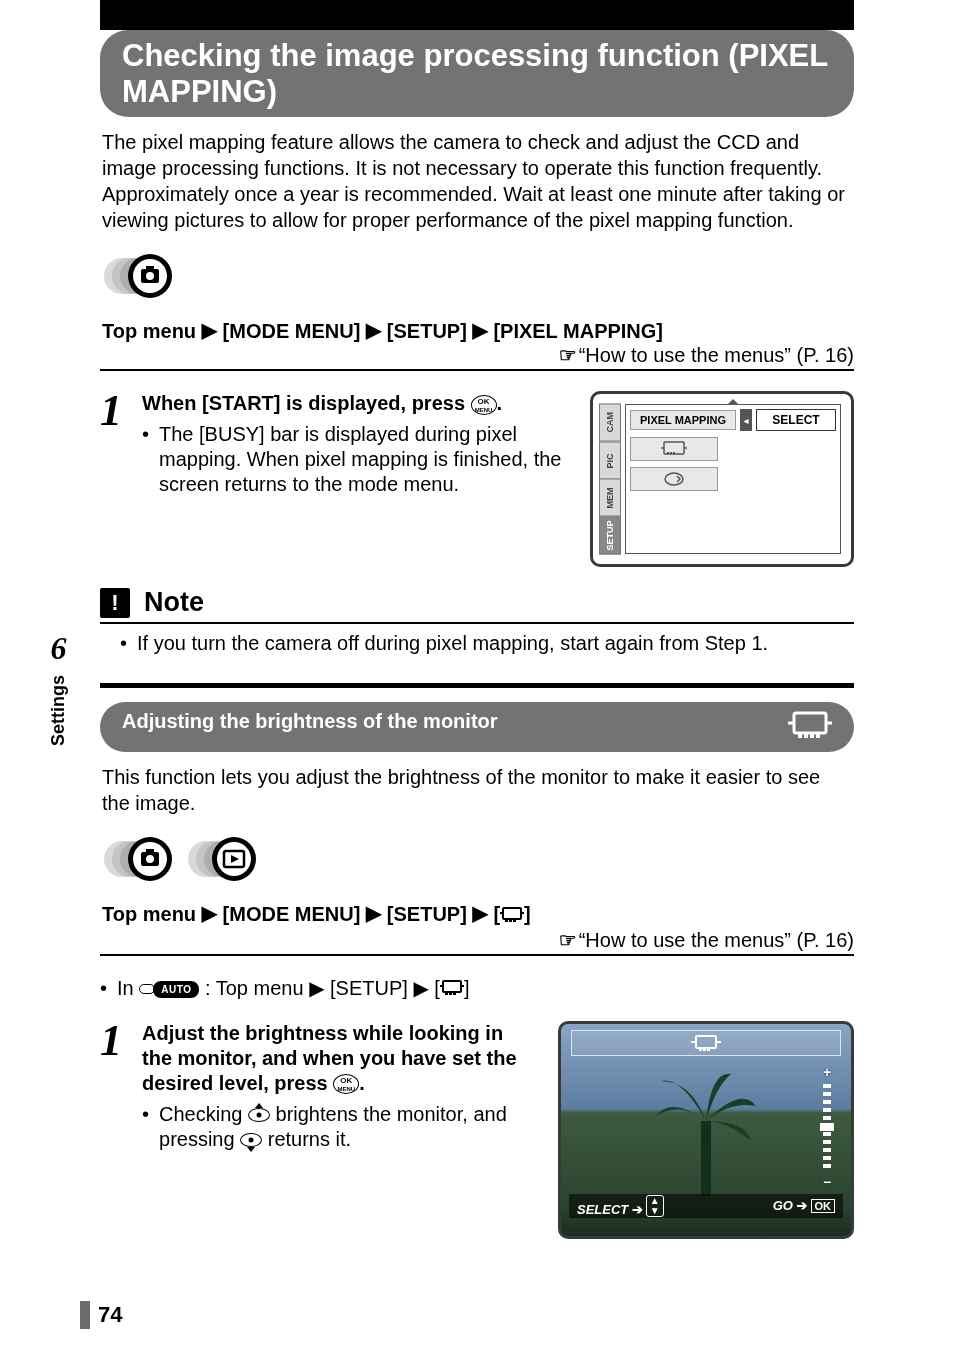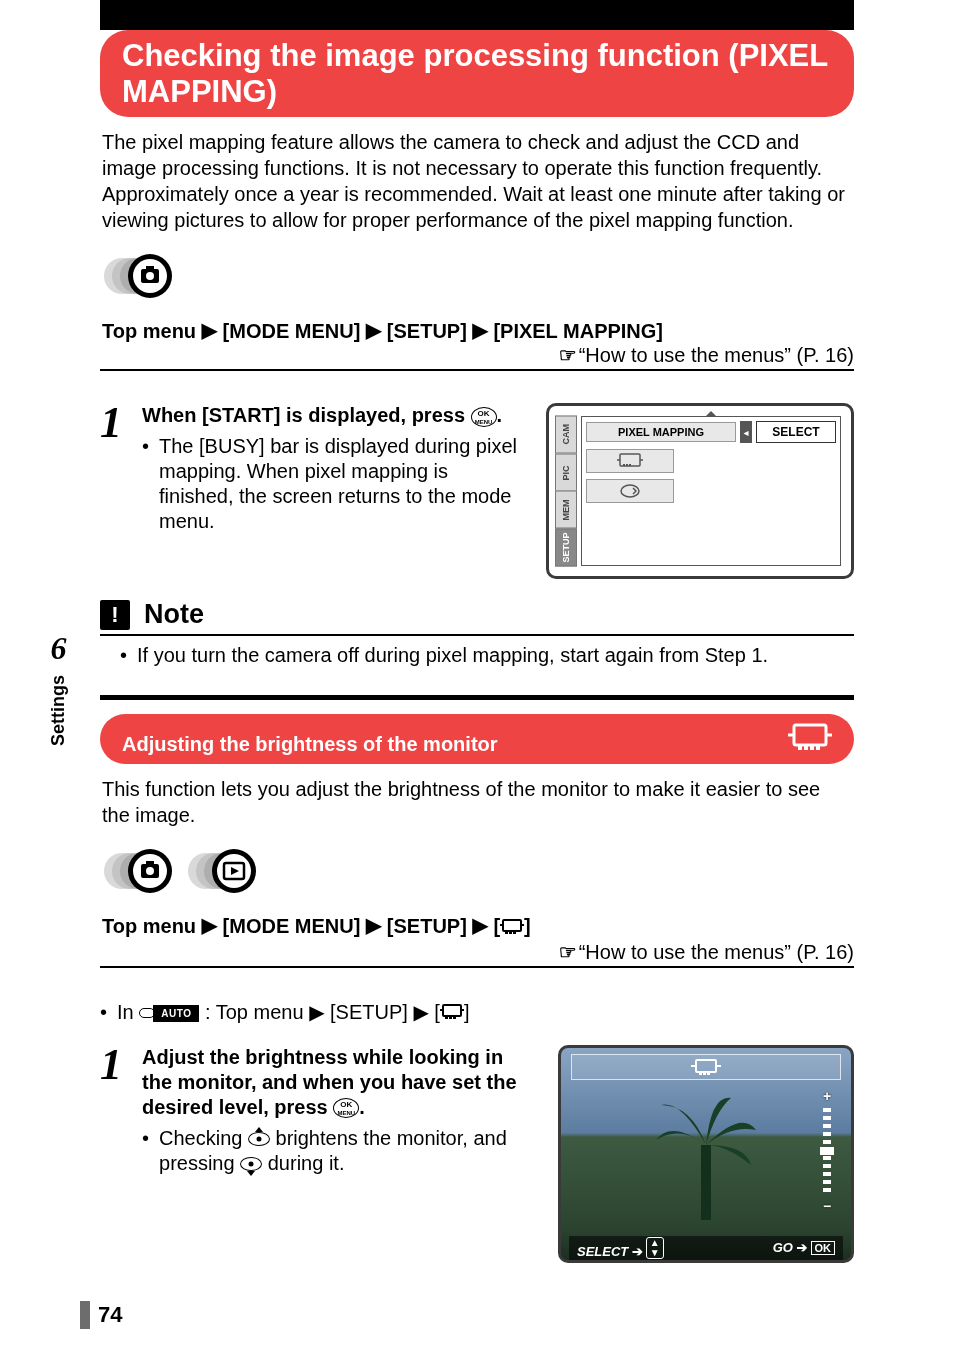--- a/index.html
+++ b/index.html
@@ -7,77 +7,77 @@
   .page { width: 954px; height: 1357px; position: relative; padding: 0 100px 0 100px; }
   .side-tab { position: absolute; left: 48px; top: 630px; display: flex; flex-direction: column; align-items: center; }
   .side-chapter { font-style: italic; font-weight: bold; font-size: 32px; font-family: "Times New Roman", serif; margin-bottom: 8px; }
   .side-label { writing-mode: vertical-rl; transform: rotate(180deg); font-weight: bold; font-size: 18px; }
   .top-bar { position: absolute; top: 0; left: 100px; right: 100px; height: 30px; background: #000; }
   .page-number-bar { position: absolute; left: 80px; bottom: 28px; display: flex; align-items: center; }
   .page-number-tick { width: 10px; height: 28px; background: #6d6d6d; margin-right: 8px; }
   .page-number { font-weight: bold; font-size: 22px; }
   .content { padding-top: 30px; }
 
-  .section-header { background: #ef4444; color: #fff; border-radius: 28px; padding: 8px 22px; margin: 0 0 12px 0; display: flex; align-items: flex-end; justify-content: space-between; }
+  .section-header { background: #737373; color: #fff; border-radius: 28px; padding: 8px 22px; margin: 0 0 12px 0; display: flex; align-items: flex-start; justify-content: space-between; }
   .section-header h1 { font-size: 31px; font-weight: bold; line-height: 1.15; }
   .section-header.small h1 { font-size: 20px; }
   .section-icon { flex: 0 0 auto; margin-left: 12px; }
 
   .intro-text { font-size: 20px; line-height: 1.3; margin: 0 8px 18px 2px; }
 
   .mode-row { margin: 0 0 6px 0; }
   .mode-dial { display: inline-block; vertical-align: middle; }
   .breadcrumb { font-weight: bold; font-size: 20px; margin: 14px 0 0 2px; }
   .breadcrumb .arrow { display:inline-block; transform: translateY(-1px); }
-  .crossref { text-align: right; font-size: 20px; border-bottom: 2px solid #000; padding-bottom: 2px; margin-bottom: 32px; }
+  .crossref { text-align: right; font-size: 20px; border-bottom: 2px solid #000; padding-bottom: 2px; margin-bottom: 20px; }
   .crossref .hand { display:inline-block; margin-right: 2px; font-weight: bold; }
 
   .step-row { display: flex; gap: 20px; align-items: flex-start; margin-bottom: 20px; }
   .step-num { font-family: "Times New Roman", serif; font-style: italic; font-weight: bold; font-size: 44px; line-height: 0.9; width: 36px; text-align: left; }
   .step-body { flex: 1 1 auto; font-size: 20px; }
   .step-title { font-weight: bold; margin-bottom: 6px; line-height: 1.25; }
   .step-bullets { list-style: none; padding-left: 0; }
   .step-bullets li { display: flex; gap: 10px; margin-bottom: 2px; line-height: 1.25; }
   .step-bullets li .dot { flex: 0 0 auto; }
   .ok-pill { display: inline-flex; align-items: center; justify-content: center; border: 1.5px solid #000; border-radius: 50%; width: 26px; height: 20px; font-size: 8px; line-height: 8px; font-weight: bold; vertical-align: middle; text-align:center; flex-direction: column; padding-top:1px;}
   .ok-pill .mini { font-size: 6px; }
 
   .note-row { margin: 16px 0 28px 0; }
   .note-head { display: flex; align-items: center; gap: 14px; border-bottom: 2px solid #000; padding-bottom: 4px; margin-bottom: 8px; }
   .note-badge { background: #000; color: #fff; width: 30px; height: 30px; display: flex; align-items: center; justify-content: center; font-weight: bold; font-size: 22px; border-radius: 2px; }
   .note-title { font-weight: bold; font-size: 27px; }
   .note-body { list-style: none; padding-left: 20px; font-size: 20px; }
   .note-body li { display: flex; gap: 10px; }
 
-  .cam-screen { flex: 0 0 auto; width: 308px; border: 3px solid #3a3a3a; border-radius: 10px; padding: 10px 10px 10px 6px; background: #fff; }
+  .cam-screen { flex: 0 0 auto; width: 264px; border: 3px solid #3a3a3a; border-radius: 10px; padding: 10px 10px 10px 6px; background: #fff; }
   .cam-inner { display: flex; gap: 4px; height: 150px; }
   .cam-tabs { display: flex; flex-direction: column; width: 22px; }
   .cam-tab { flex: 1; border: 1px solid #777; background: #d9d9d9; font-size: 9px; display: flex; align-items: center; justify-content: center; writing-mode: vertical-rl; transform: rotate(180deg); font-weight: bold; color:#444; }
   .cam-tab.active { background: #888; color: #fff; }
   .cam-main { flex: 1; border: 1px solid #555; background: #fff; padding: 4px; font-family: Arial, sans-serif; font-size: 12px; position: relative; }
   .cam-row { display: flex; align-items: center; gap: 4px; margin-bottom: 6px; }
   .cam-cell-label { flex: 1; border: 1px solid #999; background: #e8e8e8; font-size: 11px; font-weight: bold; text-align: center; padding: 3px 2px; }
   .cam-arrow-cell { background:#555; color:#fff; width:12px; height:22px; display:flex; align-items:center; justify-content:center; font-size:10px;}
   .cam-cell-value { width: 80px; border: 1px solid #333; background: #fff; font-size: 12px; font-weight: bold; text-align: center; padding: 3px 2px; }
   .cam-row2 .cam-small-box { width: 88px; height: 24px; border: 1px solid #999; background: #e8e8e8; display:flex; align-items:center; justify-content:center; }
   .cam-tri { position: absolute; top: -6px; left: 50%; transform: translateX(-50%); width:0;height:0;border-left:6px solid transparent;border-right:6px solid transparent;border-bottom:6px solid #555;}
 
   .auto-pill { display:inline-flex; align-items:center; gap:0; vertical-align:middle; }
   .auto-slot { display:inline-block; width:16px; height:10px; border:1.5px solid #000; border-radius: 6px; background:#fff; margin-right:-2px;}
-  .auto-label { display:inline-block; border:2px solid #000; border-radius: 0; background:#000; color:#fff; font-size:10px; font-weight:bold; padding:1px 6px; letter-spacing:0.5px;}
+  .auto-label { display:inline-block; border:2px solid #000; border-radius: 8px; background:#000; color:#fff; font-size:10px; font-weight:bold; padding:1px 6px; letter-spacing:0.5px;}
 
   .monitor-icon-sm { display:inline-block; vertical-align:middle; }
 
   .brightness-screen { flex:0 0 auto; width: 296px; border: 3px solid #3a3a3a; border-radius: 10px; overflow:hidden; height: 218px; position: relative; background: linear-gradient(180deg,#8aa5c4 0%, #5c7da0 40%, #3e5a41 42%, #2b4430 85%, #1c2e20 100%); }
   .bscreen-top { position:absolute; top:6px; left:10px; right:10px; height:26px; border:1px solid rgba(255,255,255,0.7); display:flex; align-items:center; justify-content:center; background: rgba(255,255,255,0.1); }
   .bscreen-slider { position:absolute; right:14px; top:40px; bottom:46px; width:20px; display:flex; flex-direction:column; align-items:center; justify-content:space-between; }
   .bscreen-plus, .bscreen-minus { color:#fff; font-weight:bold; font-size:14px; text-shadow:0 0 2px #000; }
   .bscreen-track { flex:1; width:8px; background: repeating-linear-gradient(180deg,#fff 0,#fff 4px,transparent 4px,transparent 8px); margin:4px 0; position:relative; }
   .bscreen-thumb { position:absolute; left:50%; top:50%; transform:translate(-50%,-50%); width:14px; height:8px; background:#fff; }
-  .bscreen-bottom { position:absolute; left:8px; right:8px; bottom:0; height:24px; background: rgba(0,0,0,0.55); display:flex; align-items:center; justify-content:space-between; padding:0 8px; color:#fff; font-size:13px; font-weight:bold; font-style:italic; }
+  .bscreen-bottom { position:absolute; left:8px; right:8px; bottom:18px; height:24px; background: rgba(0,0,0,0.55); display:flex; align-items:center; justify-content:space-between; padding:0 8px; color:#fff; font-size:13px; font-weight:bold; font-style:italic; }
   .okbox { display:inline-block; border:1.5px solid #fff; padding:0 3px; font-style:normal; font-size:11px; margin-left:3px;}
   .udarrow { display:inline-block; border:1.5px solid #fff; border-radius:3px; font-style:normal; font-size:10px; padding:0 3px; margin-left:3px; line-height:1;}
   .palm { position:absolute; left:50%; bottom:40px; transform:translateX(-50%); color:#0a2010; }
 
   .subnote-line { font-size: 20px; margin: 10px 0 20px 0; display:flex; gap:10px; align-items:center;}
   .eye-icon { display:inline-block; border:1.5px solid #000; border-radius: 50%; width:22px; height:14px; position:relative; vertical-align:middle;}
   .eye-icon::after { content:""; position:absolute; left:50%; top:50%; transform:translate(-50%,-50%); width:5px; height:5px; background:#000; border-radius:50%;}
   .eye-up::before { content:""; position:absolute; left:50%; top:-6px; transform:translateX(-50%); border-left:4px solid transparent; border-right:4px solid transparent; border-bottom:5px solid #000;}
   .eye-down::before { content:""; position:absolute; left:50%; bottom:-6px; transform:translateX(-50%); border-left:4px solid transparent; border-right:4px solid transparent; border-top:5px solid #000;}
 
@@ -289,21 +289,21 @@
         <div class="step-title">
           <span>Adjust the brightness while looking in the monitor, and when you have set the desired level, press </span><span class="ok-pill">
               <span>OK</span>
               <span class="mini">MENU</span>
             </span><span>.</span>
         </div>
         <ul class="step-bullets">
           <li>
               <span class="dot">•</span>
             <span>
-              <span>Checking </span><span class="eye-icon eye-up"></span><span> brightens the monitor, and pressing </span><span class="eye-icon eye-down"></span><span> during it.</span>
+              <span>Checking </span><span class="eye-icon eye-up"></span><span> brightens the monitor, and pressing </span><span class="eye-icon eye-down"></span><span> returns it.</span>
             </span>
           </li>
         </ul>
       </div>
 
       <div class="brightness-screen">
         <div class="bscreen-top">
           <svg width="30" height="18" viewBox="0 0 30 18">
               <rect x="5" y="2" width="20" height="12" rx="1" fill="none" stroke="#fff" stroke-width="2"></rect>
               <line x1="0" y1="8" x2="5" y2="8" stroke="#fff" stroke-width="2"></line>

